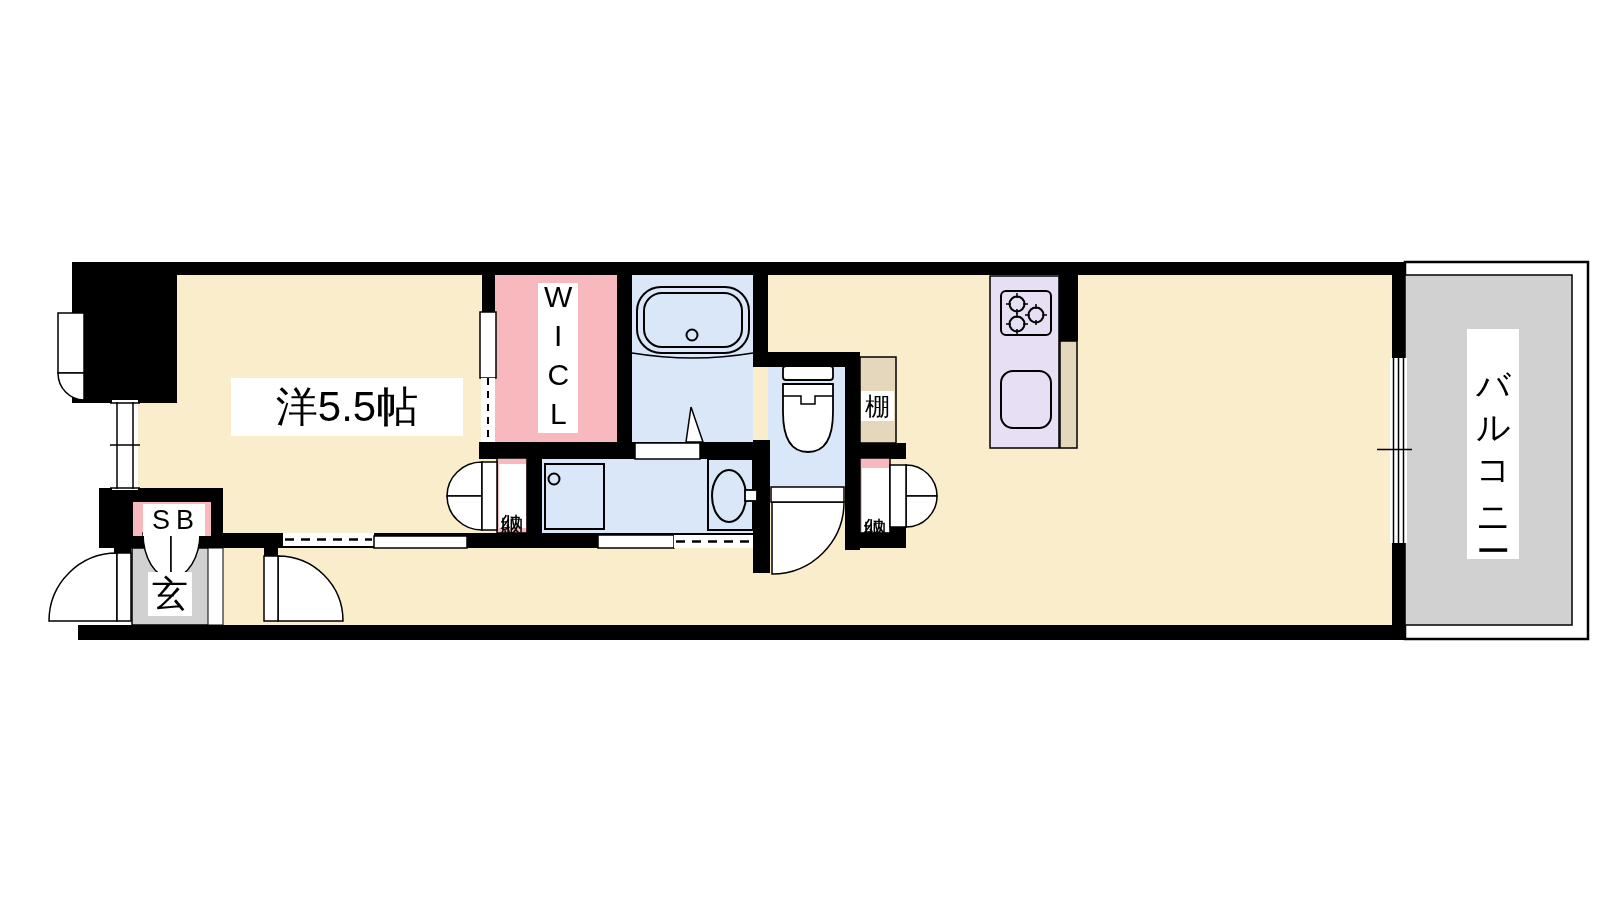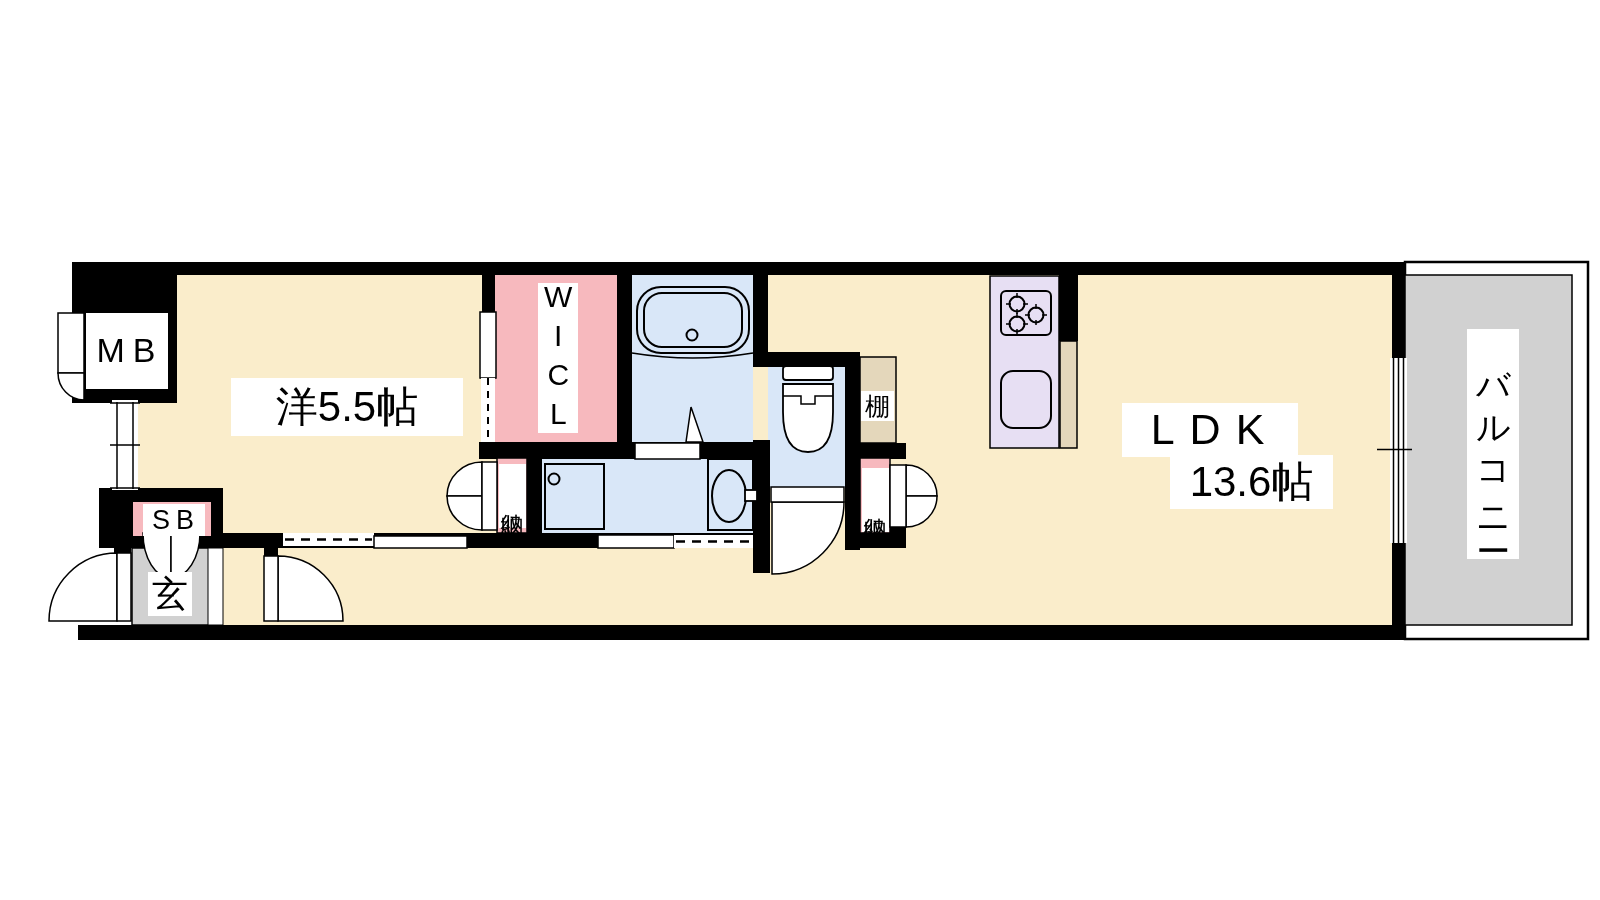--- a/index.html
+++ b/index.html
@@ -171,23 +171,20 @@
     <circle cx="1036" cy="315" r="7.5" class="fix" stroke-width="1.6"></circle>
     <path d="M1036,304 v5 M1036,320 v5 M1025,315 h5 M1042,315 h5" class="thin" stroke-width="1.4"></path>
     <circle cx="1017" cy="324" r="7.5" class="fix" stroke-width="1.6"></circle>
     <path d="M1017,313 v5 M1017,329 v5 M1006,324 h5 M1023,324 h5" class="thin" stroke-width="1.4"></path>
   </g>
   <rect x="1001" y="371" width="50" height="57" rx="12" class="fix" stroke-width="1.8"></rect>
 </svg>
 
   <div class="lbl" id="bedroom-label">洋5.5帖</div>
   <div class="lbl vupright" id="wicl-label">WICL</div>
-  <div class="lbl" id="ldk-label-1">LDK</div>
-  <div class="lbl" id="ldk-label-2">13.6帖</div>
   <div class="lbl vtext" id="balcony-label">バルコニー</div>
-  <div class="lbl" id="mb-label">MB</div>
   <div class="lbl" id="sb-label">SB</div>
   <div class="lbl" id="genkan-label">玄</div>
   <div class="lbl" id="shelf-label">棚</div>
   <div class="lbl vtext" id="storage1-label">収納</div>
   <div class="lbl vtext" id="storage2-label">収納</div>
 
 </div>
 
 </body></html>

